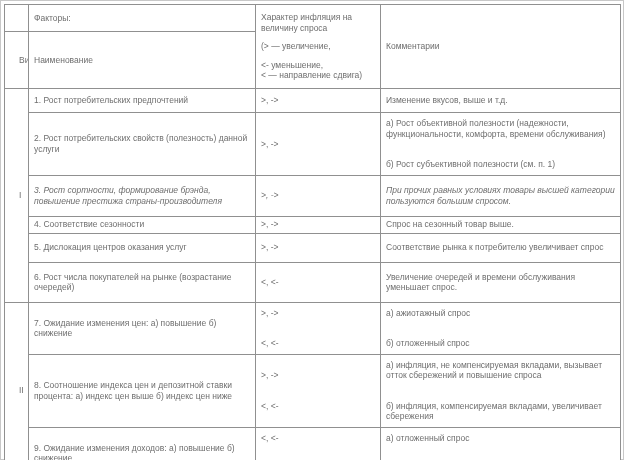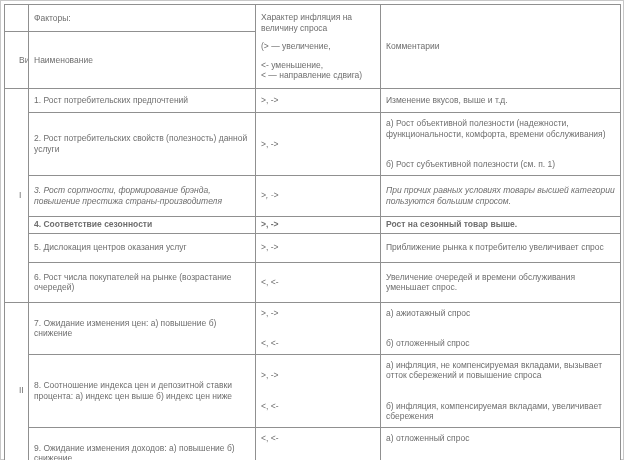--- a/index.html
+++ b/index.html
@@ -10,21 +10,21 @@
      font-family:"Liberation Sans","DejaVu Sans",sans-serif;
      font-size:8.5px;line-height:10.5px;
      padding:2px 5px;vertical-align:middle;text-align:left;
      overflow:hidden;}
   td.c-vid{text-align:center;padding:2px 14px;}
   tr.hr1{height:27px;margin-left:20px;}
   tr.hr2{height:57px;}
   tr.r1{height:24px;}
   tr.r2{height:53px;}
   tr.r3{height:41px;font-style:italic;}
-  tr.r4{height:17px;font-weight:bold;}
+  tr.r4{height:17px;}
   tr.r5{height:29px;}
   tr.r6{height:40px;padding-left:35px;}
   tr.r7{height:47px;}
   tr.r8{height:61px;}
   tr.r9{height:45px;}
   .para{margin:3px 0;}
   .para + .para{margin-top:20px;}
   .legend-block{margin-top:8px;}
   .legend-tight{margin-top:8px;}
   col.c1{width:24px;} col.c2{width:227px;} col.c3{width:125px;} col.c4{width:240px;}
@@ -75,26 +75,26 @@
       </td>
     </tr>
     <tr class="r3">
       <td>3. Рост сортности, формирование брэнда, повышение престижа страны-производителя</td>
       <td>&gt;, -&gt;</td>
       <td>При прочих равных условиях товары высшей категории пользуются большим спросом.</td>
     </tr>
     <tr class="r4">
       <td>4. Соответствие сезонности</td>
       <td>&gt;, -&gt;</td>
-      <td>Рост на сезонный товар выше.</td>
+      <td>Спрос на сезонный товар выше.</td>
     </tr>
     <tr class="r5">
       <td>5. Дислокация центров оказания услуг</td>
       <td>&gt;, -&gt;</td>
-      <td>Приближение рынка к потребителю увеличивает спрос</td>
+      <td>Соответствие рынка к потребителю увеличивает спрос</td>
     </tr>
     <tr class="r6">
       <td>6. Рост числа покупателей на рынке (возрастание очередей)</td>
       <td>&lt;, &lt;-</td>
       <td>Увеличение очередей и времени обслуживания уменьшает спрос.</td>
     </tr>
 
     <tr class="r7">
       <td class="c-vid" rowspan="3">II</td>
       <td>7. Ожидание изменения цен: а) повышение б) снижение</td>

